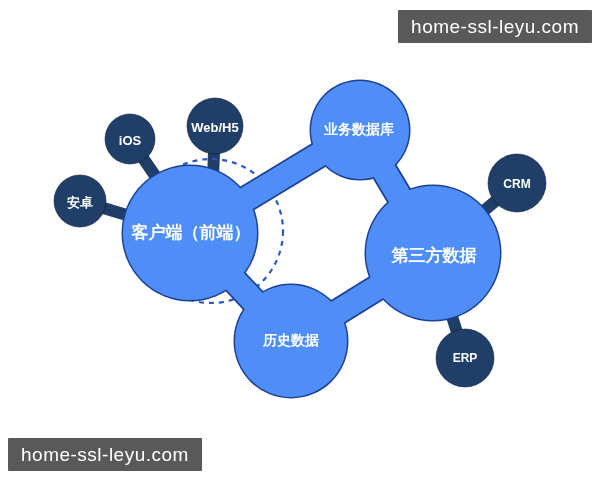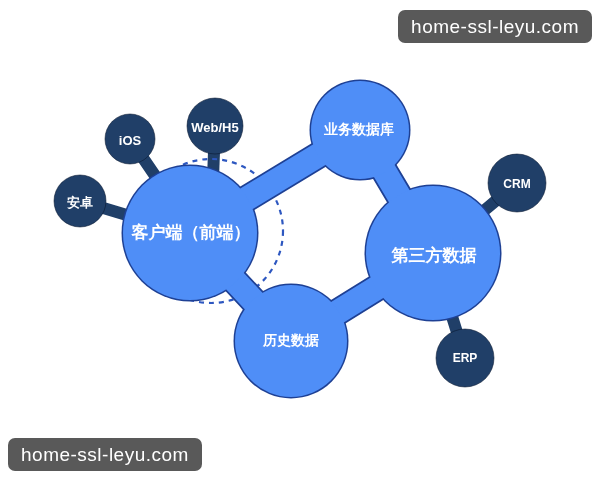--- a/index.html
+++ b/index.html
@@ -19,21 +19,21 @@
   }
   .watermark {
     position: absolute;
     background: #595959;
     color: #ffffff;
     font-size: 19px;
     line-height: 33px;
     height: 33px;
     padding: 0 13px;
     letter-spacing: 0.5px;
-    border-radius: 7px;
+    border-radius: 1px;
     white-space: nowrap;
   }
   .wm-top { top: 10px; right: 8px; }
   .wm-bottom { left: 8px; bottom: 9px; }
   svg { position: absolute; left: 0; top: 0; }
   text {
     font-family: "Liberation Sans", "DejaVu Sans", sans-serif;
     font-weight: bold;
   }
   .lbl-big   { font-size: 17px; }

